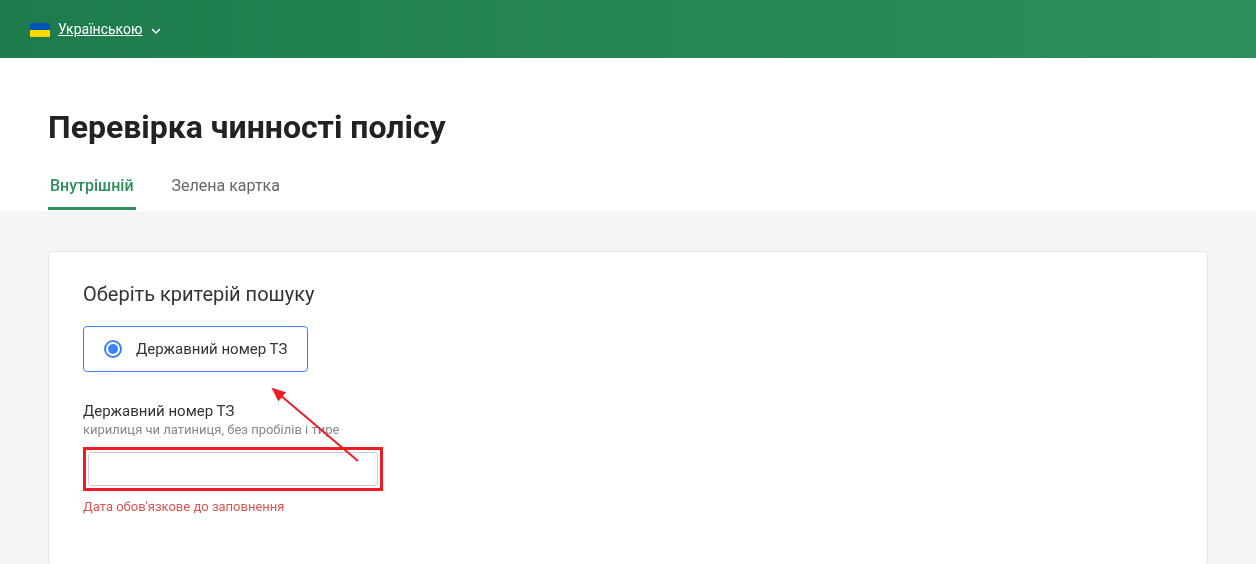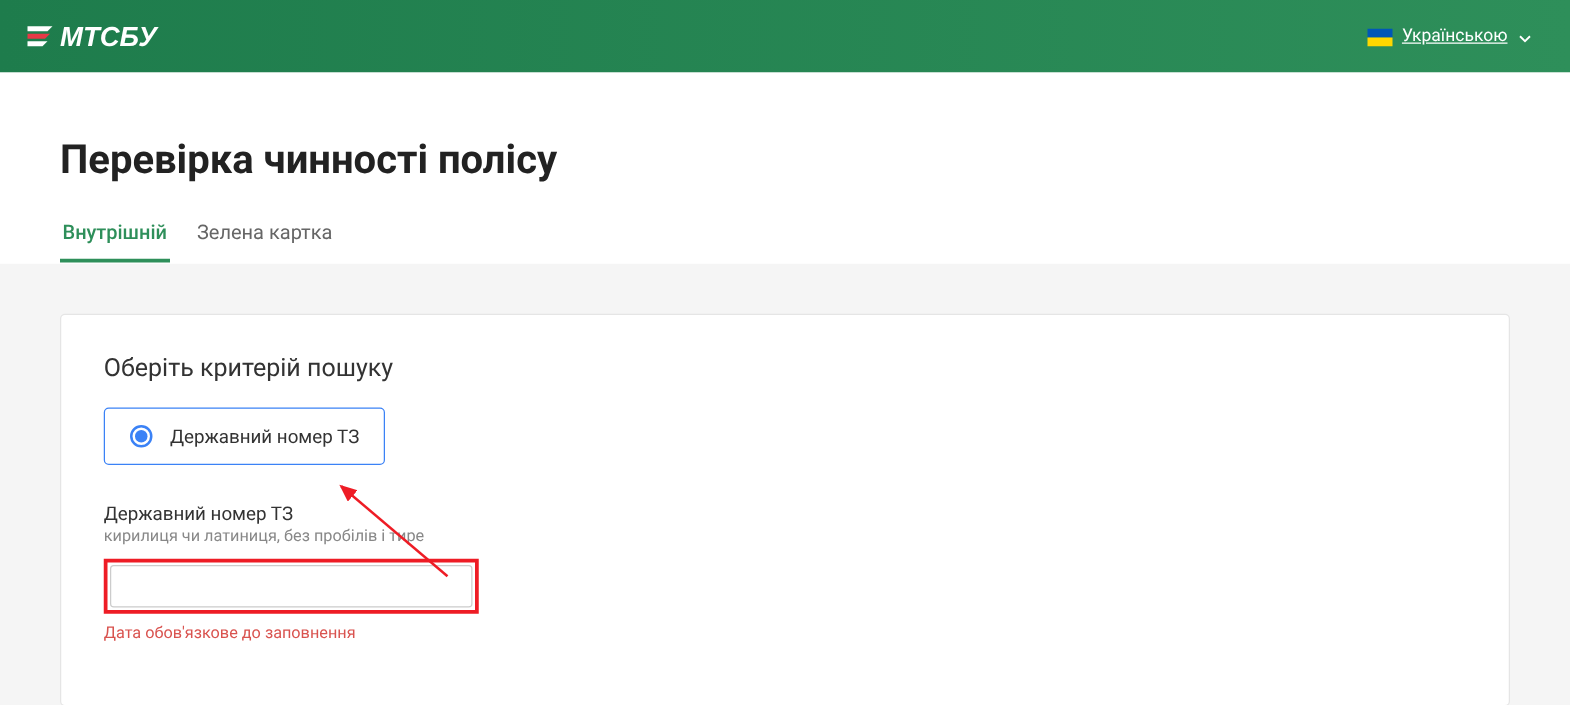--- a/index.html
+++ b/index.html
@@ -8,21 +8,21 @@
     .logo { display: flex; align-items: center; color: #fff; }
     .logo-svg { height: 28px; }
     .lang-selector { display: flex; align-items: flex-end; gap: 8px; color: #fff; font-size: 14px; cursor: pointer; padding: 6px 10px; text-decoration: underline; }
     .flag { width: 20px; height: 14px; display: inline-block; }
     .flag-top { width: 100%; height: 7px; background: #0057b7; }
     .flag-bot { width: 100%; height: 7px; background: #ffd700; }
     .chevron { width: 12px; height: 12px; }
     .page-header { background: #fff; padding: 40px 0 0 0; }
     .container { max-width: 1200px; margin: 10px auto; padding: 0 20px; }
     .page-title { font-size: 32px; font-weight: 700; color: #222; margin-bottom: 30px; }
-    .tabs { display: flex; gap: 20px; border-bottom: 1px solid transparent; }
+    .tabs { display: flex; gap: 34px; border-bottom: 1px solid transparent; }
     .tab { padding: 0 2px 12px 2px; font-size: 16px; color: #666; cursor: pointer; border-bottom: 3px solid transparent; }
     .tab.active { color: #2e8f5a; border-bottom-color: #2e8f5a; font-weight: 500; }
     .content-area { padding: 20px; }
     .card { background: #fff; border: 1px solid #e5e5e5; border-radius: 4px; padding: 30px 34px; }
     .section-title { font-size: 20px; font-weight: 400; color: #333; margin-bottom: 20px; }
     .radio-group { display: flex; gap: 22px; margin-bottom: 30px; }
     .radio-option { display: flex; align-items: center; gap: 14px; border: 1px solid #d0d0d0; border-radius: 4px; padding: 13px 20px; cursor: pointer; font-size: 15px; color: #333; }
     .radio-option.selected { border-color: #3b82f6; }
     .radio-circle { width: 18px; height: 18px; border: 2px solid #bbb; border-radius: 50%; display: flex; align-items: center; justify-content: center; flex-shrink: 0; }
     .radio-option.selected .radio-circle { border-color: #3b82f6; }
@@ -34,30 +34,20 @@
     .text-input { width: 296px; height: 40px; border: 1px solid #ccc; border-radius: 3px; padding: 0 10px; font-size: 14px; }
     .input-highlight { border: 3px solid #ee1c25; padding: 2px; display: inline-block; }
     .input-highlight .text-input { border: 1px solid #ccc; width: 290px; height: 34px; }
     .error-text { font-size: 13px; color: #d9534f; margin-top: 8px; }
     .annotation-arrow { position: absolute; pointer-events: none; }
   </style>
 </head>
 <body>
 
 <div class="header">
-  <div class="logo">
-    <svg class="logo-svg" viewBox="0 0 140 28">
-      <g fill="#fff">
-        <path d="M2 6 L22 6 L18 10 L2 10 Z"></path>
-        <path d="M2 12 L20 12 L16 16 L2 16 Z" fill="#e63946"></path>
-        <path d="M2 18 L18 18 L14 22 L2 22 Z"></path>
-      </g>
-      <text x="28" y="22" font-family="Arial" font-size="22" font-weight="900" font-style="italic" fill="#fff">МТСБУ</text>
-    </svg>
-  </div>
   <div class="lang-selector">
     <span class="flag">
       <div class="flag-top"></div>
         <div class="flag-bot"></div>
     </span>
     <span>Українською</span>
     <svg class="chevron" viewBox="0 0 12 12">
       <path d="M2 4 L6 8 L10 4" stroke="#fff" stroke-width="1.5" fill="none"></path>
     </svg>
   </div>

